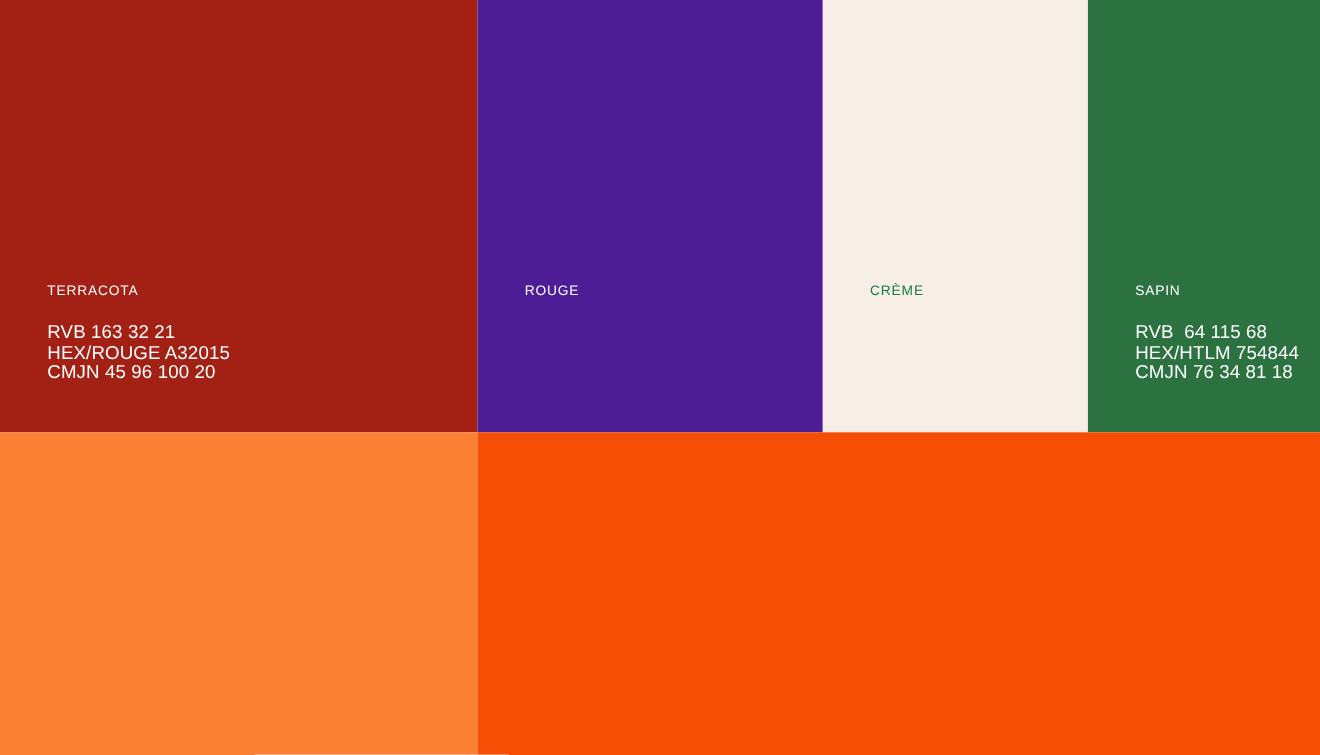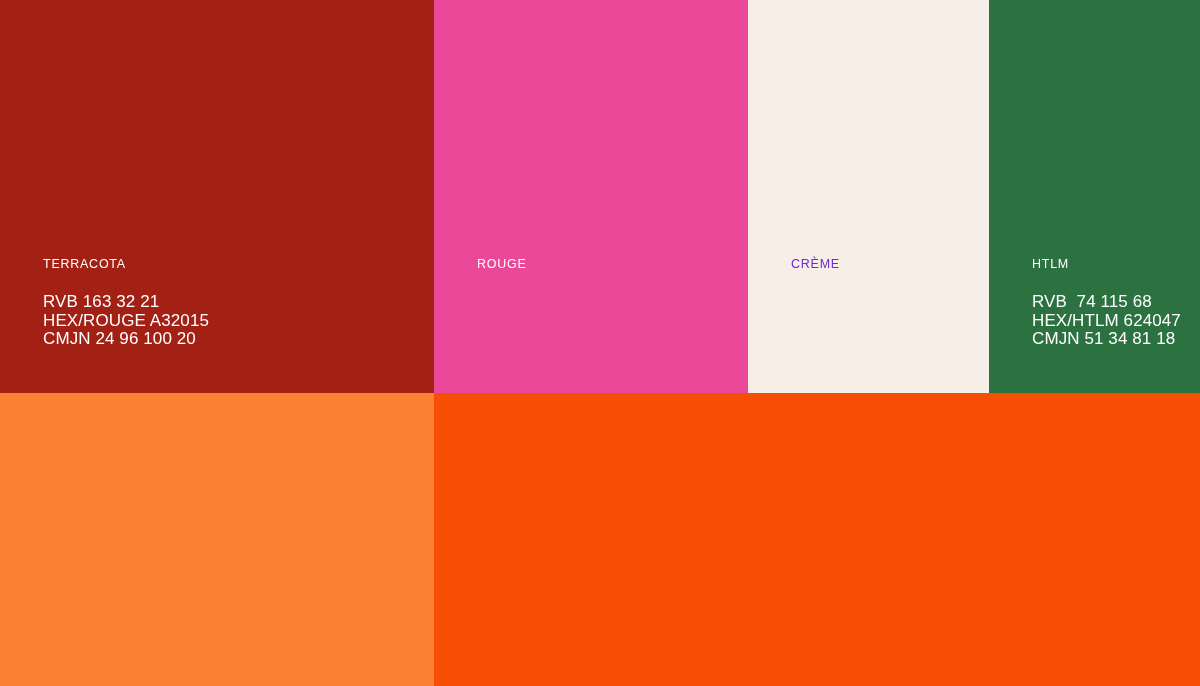--- a/index.html
+++ b/index.html
@@ -50,39 +50,39 @@
 </head>
 <body>
 
 <div id="palette-board">
     <div class="swatch" style="left: 0px; top: 0px; width: 434px; height: 393px; background: rgb(163, 32, 21); color: rgb(255, 255, 255);">
       <div class="swatch-content" style="top: 257px;">
         <div class="swatch-name">TERRACOTA</div>
         <div class="swatch-specs">
           <div class="spec-line">RVB 163 32 21</div>
           <div class="spec-line">HEX/ROUGE A32015</div>
-          <div class="spec-line">CMJN 24 96 100 20</div>
+          <div class="spec-line">CMJN 45 96 100 20</div>
         </div>
       </div>
     </div>
-    <div class="swatch" style="left: 434px; top: 0px; width: 314px; height: 393px; background: #ec4899; color: rgb(255, 255, 255); padding-left: 32px;">
+    <div class="swatch" style="left: 434px; top: 0px; width: 314px; height: 393px; background: #4c1d95; color: rgb(255, 255, 255); padding-left: 32px;">
       <div class="swatch-content" style="top: 257px;">
         <div class="swatch-name">ROUGE</div>
       </div>
     </div>
-    <div class="swatch" style="left: 748px; top: 0px; width: 241px; height: 393px; background: rgb(247, 238, 232); color: #6d28d9;">
+    <div class="swatch" style="left: 748px; top: 0px; width: 241px; height: 393px; background: rgb(247, 238, 232); color: #15803d;">
       <div class="swatch-content" style="top: 257px;">
         <div class="swatch-name">CRÈME</div>
       </div>
     </div>
     <div class="swatch" style="left: 989px; top: 0px; width: 211px; height: 393px; background: rgb(44, 114, 65); color: rgb(255, 255, 255);">
       <div class="swatch-content" style="top: 257px;">
-        <div class="swatch-name">HTLM</div>
+        <div class="swatch-name">SAPIN</div>
         <div class="swatch-specs">
-          <div class="spec-line">RVB  74 115 68</div>
-          <div class="spec-line">HEX/HTLM 624047</div>
-          <div class="spec-line">CMJN 51 34 81 18</div>
+          <div class="spec-line">RVB  64 115 68</div>
+          <div class="spec-line">HEX/HTLM 754844</div>
+          <div class="spec-line">CMJN 76 34 81 18</div>
         </div>
       </div>
     </div>
     <div class="swatch" style="left: 0px; top: 393px; width: 434px; height: 293px; background: rgb(251, 128, 52); color: rgb(255, 255, 255);"></div>
     <div class="swatch" style="left: 434px; top: 393px; width: 766px; height: 293px; background: rgb(247, 78, 6); color: rgb(255, 255, 255);"></div>
   </div>
 
 </body></html>

